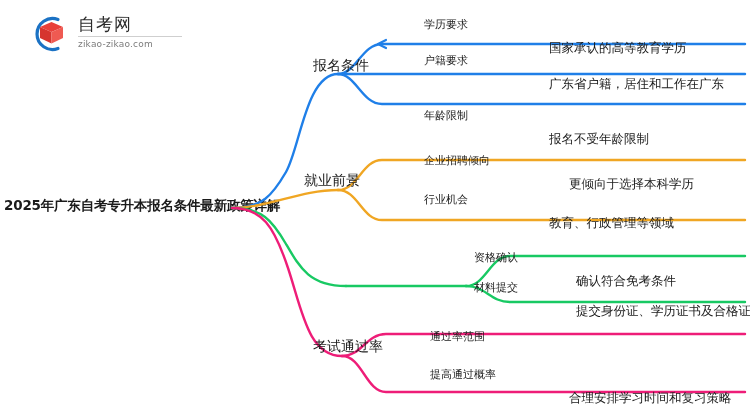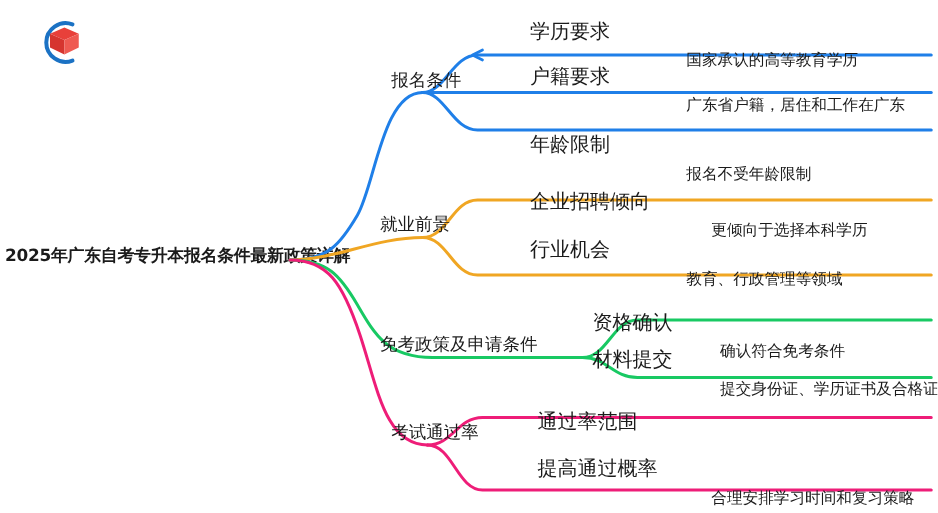--- a/index.html
+++ b/index.html
@@ -81,21 +81,21 @@
   
   .lvl1 {
     position: absolute;
     font-size: 14px;
     color: #1b1b1b;
     white-space: nowrap;
     line-height: 16px;
   }
   .lvl2 {
     position: absolute;
-    font-size: 16px;
+    font-size: 11px;
     color: #1b1b1b;
     white-space: nowrap;
     line-height: 15px;
   }
   .lvl3 {
     position: absolute;
     font-size: 12.5px;
     color: #1b1b1b;
     white-space: nowrap;
     line-height: 15px;
@@ -107,20 +107,25 @@
 
 <div id="canvas">
 
   <div id="logo">
     <svg id="logo-mark" viewBox="0 0 44 40">
       <path d="M30 5.5 A15.5 15.5 0 1 0 30 34.5" fill="none" stroke="#1b72c4" stroke-width="3.2" stroke-linecap="round"></path>
       <path d="M12 13 L23.5 8 L35 13 L23.5 18 Z" fill="#e8403a"></path>
       <path d="M12 13 L12 24 L23.5 29.5 L23.5 18 Z" fill="#d6352f"></path>
       <path d="M35 13 L35 24 L23.5 29.5 L23.5 18 Z" fill="#ef5a52"></path>
     </svg>
+    <div id="logo-text-wrap">
+      <div class="logo-cn">自考网</div>
+      <div class="logo-rule"></div>
+      <div class="logo-url">zikao-zikao.com</div>
+    </div>
   </div>
 
   <div id="root-title">2025年广东自考专升本报名条件最新政策详解</div>
 
   <svg id="wires" viewBox="0 0 750 410">
 
     <g>
       <path d="M232,208 C262,208 272,196 286,172 C300,148 306,74 338,74" fill="none" stroke="#1f7fe8" stroke-width="2.4" stroke-linecap="round"></path>
 
       <path d="M338,74 C356,74 362,44 382,44 L745,44" fill="none" stroke="#1f7fe8" stroke-width="2.4" stroke-linecap="round"></path>
@@ -145,21 +150,20 @@
 
     <g>
       <path d="M232,208 C262,208 274,226 288,268 C302,310 308,356 342,356" fill="none" stroke="#EE1D78" stroke-width="2.4" stroke-linecap="round"></path>
       <path d="M342,356 C362,356 366,334 386,334 L745,334" fill="none" stroke="#EE1D78" stroke-width="2.4" stroke-linecap="round"></path>
       <path d="M342,356 C362,356 366,392 386,392 L745,392" fill="none" stroke="#EE1D78" stroke-width="2.4" stroke-linecap="round"></path>
     </g>
   </svg>
 
   <div class="lvl1" style="left:313px; top:57px;">报名条件</div>
   <div class="lvl1" style="left:304px; top:172px;">就业前景</div>
-  <div class="lvl1" style="left:304px; top:268px;">免考政策及申请条件</div>
   <div class="lvl1" style="left:313px; top:338px;">考试通过率</div>
 
   <div class="lvl2" style="left:424px; top:17px;">学历要求</div>
   <div class="lvl3" style="left:549px; top:17px;">国家承认的高等教育学历</div>
 
   <div class="lvl2" style="left:424px; top:53px;">户籍要求</div>
   <div class="lvl3" style="left:549px; top:53px;">广东省户籍，居住和工作在广东</div>
 
   <div class="lvl2" style="left:424px; top:108px;">年龄限制</div>
   <div class="lvl3" style="left:549px; top:108px;">报名不受年龄限制</div>

